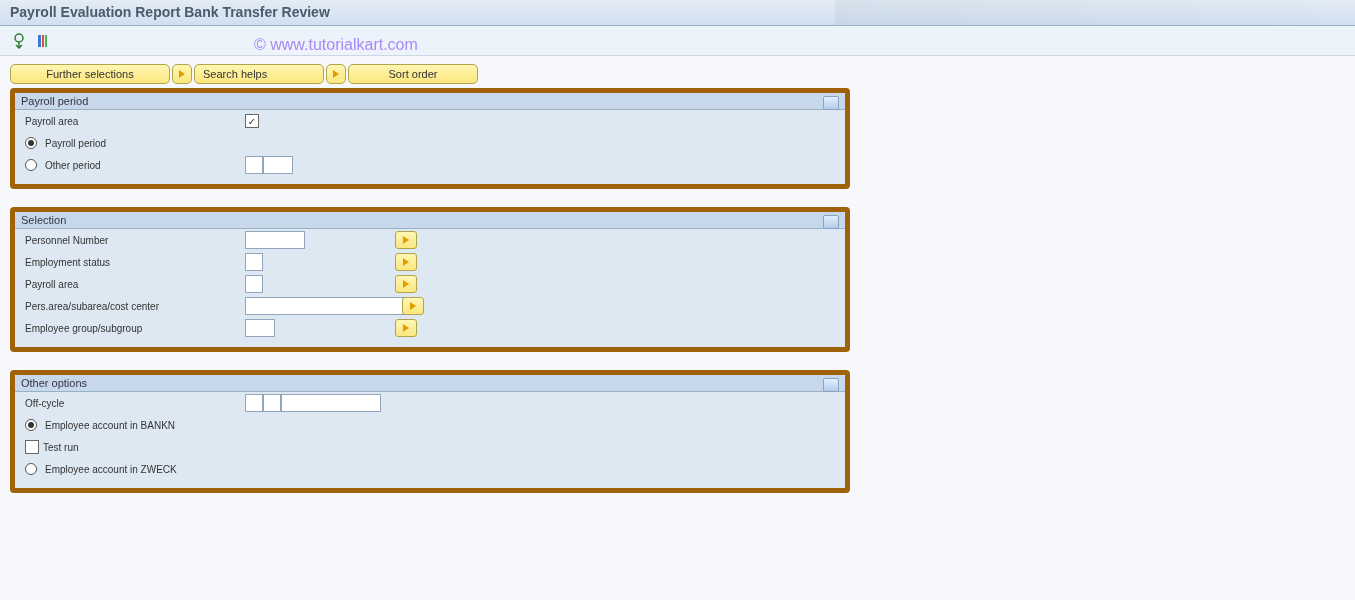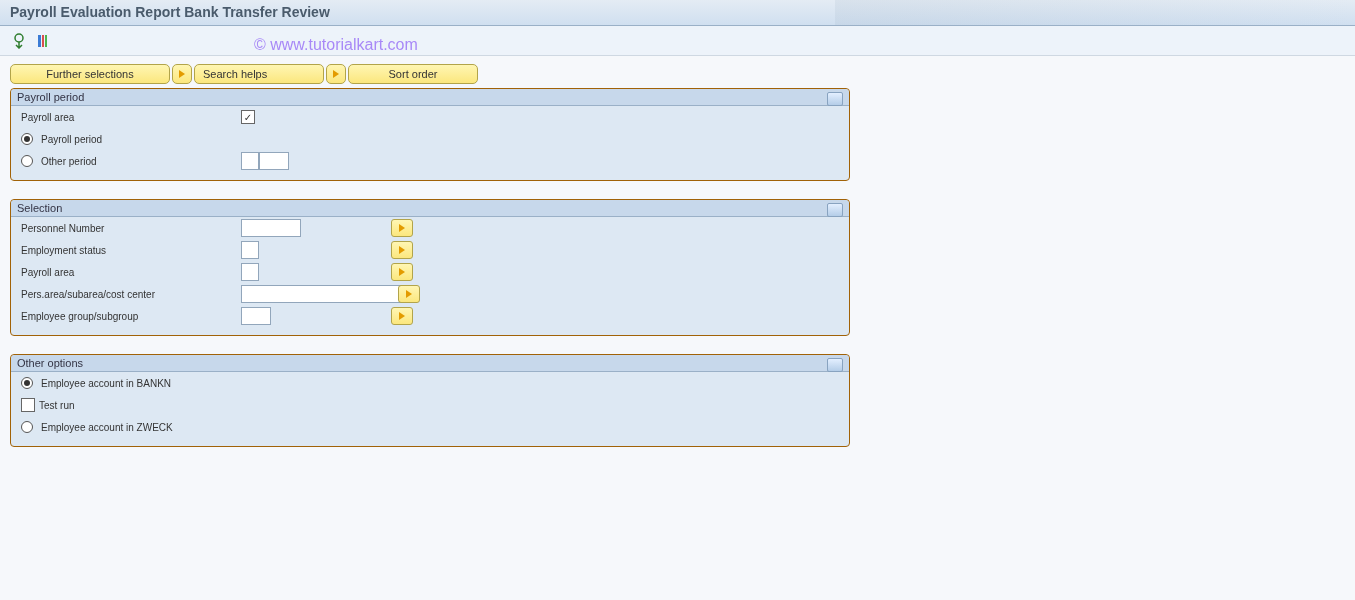--- a/index.html
+++ b/index.html
@@ -60,21 +60,21 @@
     align-items: center;
     padding: 0 8px;
     font-size: 11px;
     color: #333;
     cursor: pointer;
   }
   .yellow-btn.wide { width:160px; justify-content:center; }
   .yellow-btn.icon-btn { width:20px; padding:0; justify-content:center; }
   .group-box {
     background: #dde8f3;
-    border: 1px solid #a16207;
+    border: 5px solid #a16207;
     border-radius: 4px;
     margin-bottom: 18px;
     padding-bottom: 8px;
     width: 840px;
     position: relative;
   }
   .group-header {
     background: #c7d8eb;
     border-bottom: 1px solid #9ab0c7;
     border-top-left-radius: 4px;
@@ -253,20 +253,26 @@
       <input class="txt w30" style="">
       <span class="arrow-btn sel-col">
           <span class="arrow-ico"></span>
         </span>
     </div>
   </div>
 
   <div class="group-box">
     <div class="group-header">Other options</div>
     <div class="form-row">
+      <label class="lbl">Off-cycle</label>
+      <input class="txt w18" style="">
+      <input class="txt w18" style="">
+      <input class="txt w100" style="">
+    </div>
+    <div class="form-row">
       <label class="lbl">
         <span class="radio checked"></span>
         <span>Employee account in BANKN</span>
       </label>
     </div>
     <div class="form-row">
       <label class="lbl">
         <span class="chk"></span>
         <span>Test run</span>
       </label>

